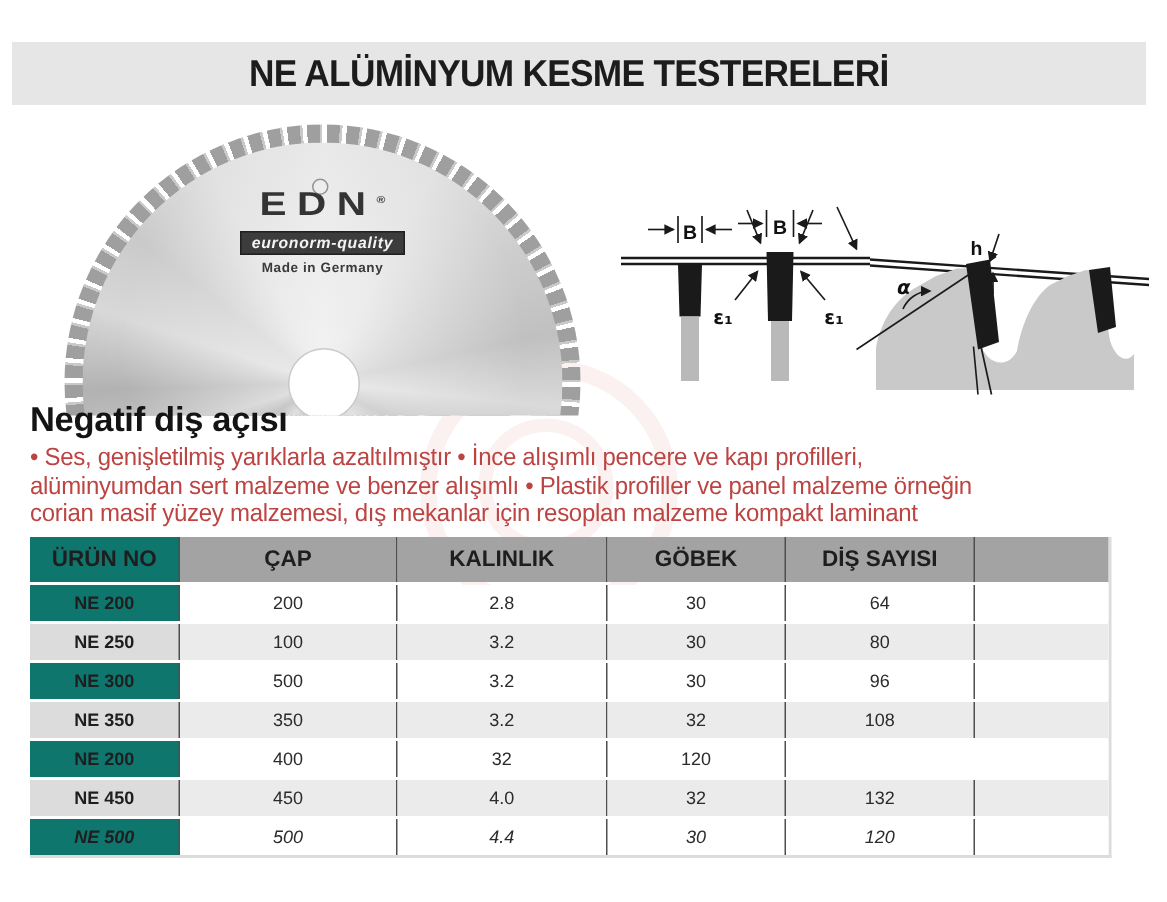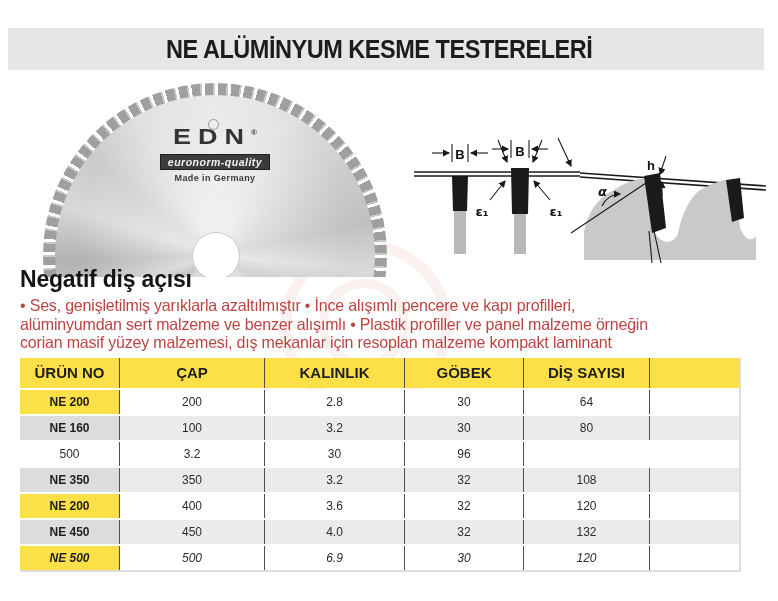--- a/index.html
+++ b/index.html
@@ -57,22 +57,22 @@
 
   
   .spec-table{position:absolute;left:20px;top:358px;width:719px;
         border-right:2px solid #dcdcdc;border-bottom:2px solid #dcdcdc;box-sizing:content-box;}
   .t-row{display:grid;grid-template-columns:100px 145px 140px 119px 126px 89px;
         margin-bottom:2px;background:#ffffff;}
   .t-row:last-child{margin-bottom:0;font-style:italic;}
   .t-cell{height:24px;line-height:24px;text-align:center;font-size:12px;color:#2b2b2b;
         border-right:1px solid #4f4f4f;box-sizing:border-box;overflow:hidden;}
   .t-cell.last{border-right:none;}
-  .t-head .t-cell{height:30px;line-height:30px;font-size:15px;font-weight:bold;color:#1e1e1e;background:#fde047;}
-  .t-row .t-cell.c0{background:#fde047;font-weight:bold;color:#1e1e1e;}
+  .t-head .t-cell{height:30px;line-height:30px;font-size:15px;font-weight:bold;color:#1e1e1e;background:#a3a3a3;}
+  .t-row .t-cell.c0{background:#0f766e;font-weight:bold;color:#1e1e1e;}
   .t-row.even .t-cell{background:#ebebeb;}
   .t-row.even .t-cell.c0{background:#dcdcdc;}
 </style>
 </head>
 <body>
 
 <div class="page">
 
   <div class="banner">
     <span class="title">NE ALÜMİNYUM KESME TESTERELERİ</span>
@@ -175,66 +175,66 @@
     <div class="t-row">
       <div class="t-cell c0">NE 200</div>
       <div class="t-cell">200</div>
       <div class="t-cell">2.8</div>
       <div class="t-cell">30</div>
       <div class="t-cell">64</div>
       <div class="t-cell last"></div>
     </div>
 
     <div class="t-row even">
-      <div class="t-cell c0">NE 160</div>
+      <div class="t-cell c0">NE 250</div>
       <div class="t-cell">100</div>
       <div class="t-cell">3.2</div>
       <div class="t-cell">30</div>
       <div class="t-cell">80</div>
       <div class="t-cell last"></div>
     </div>
 
     <div class="t-row">
+      <div class="t-cell c0">NE 300</div>
       <div class="t-cell">500</div>
       <div class="t-cell">3.2</div>
       <div class="t-cell">30</div>
       <div class="t-cell">96</div>
       <div class="t-cell last"></div>
     </div>
 
     <div class="t-row even">
       <div class="t-cell c0">NE 350</div>
       <div class="t-cell">350</div>
       <div class="t-cell">3.2</div>
       <div class="t-cell">32</div>
       <div class="t-cell">108</div>
       <div class="t-cell last"></div>
     </div>
 
     <div class="t-row">
       <div class="t-cell c0">NE 200</div>
       <div class="t-cell">400</div>
-      <div class="t-cell">3.6</div>
       <div class="t-cell">32</div>
       <div class="t-cell">120</div>
       <div class="t-cell last"></div>
     </div>
 
     <div class="t-row even">
       <div class="t-cell c0">NE 450</div>
       <div class="t-cell">450</div>
       <div class="t-cell">4.0</div>
       <div class="t-cell">32</div>
       <div class="t-cell">132</div>
       <div class="t-cell last"></div>
     </div>
 
     <div class="t-row">
       <div class="t-cell c0">NE 500</div>
       <div class="t-cell">500</div>
-      <div class="t-cell">6.9</div>
+      <div class="t-cell">4.4</div>
       <div class="t-cell">30</div>
       <div class="t-cell">120</div>
       <div class="t-cell last"></div>
     </div>
   </div>
 
 </div>
 
 </body></html>

